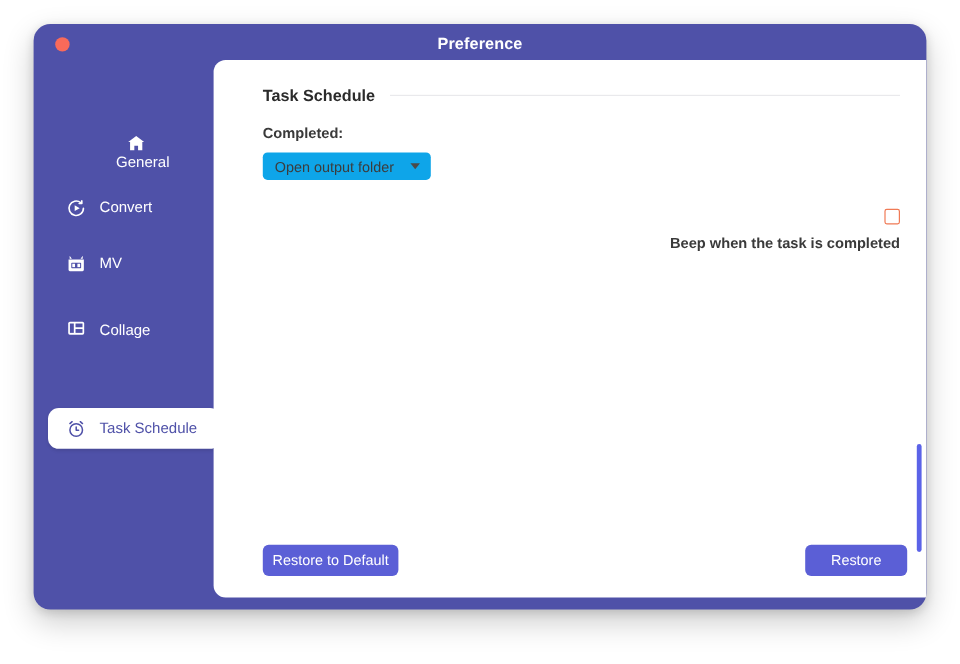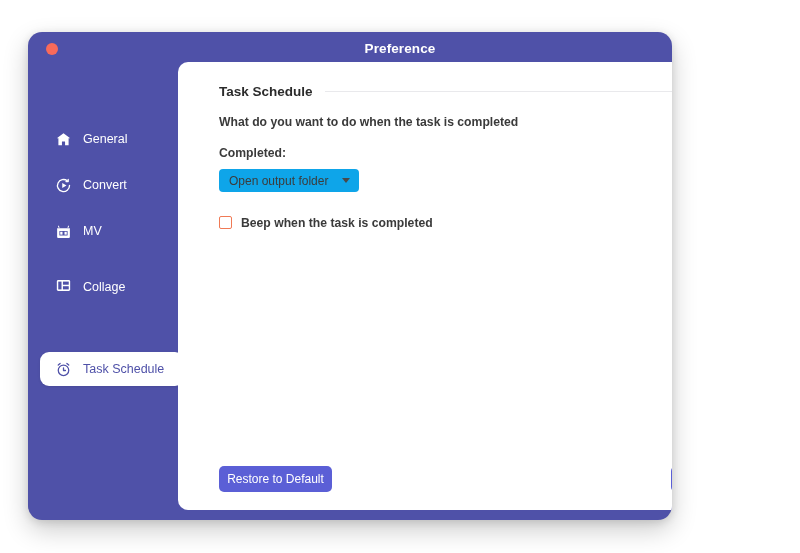--- a/index.html
+++ b/index.html
@@ -18,22 +18,22 @@
     position: relative;
     width: 800px;
     height: 553px;
     background: #ffffff;
   }
 
   
   .window {
     position: absolute;
     left: 28px;
-    top: 32px;
-    width: 644px;
+    top: 20px;
+    width: 744px;
     height: 488px;
     background: #4f51a8;
     border-radius: 14px;
     box-shadow: 0 10px 26px rgba(0,0,0,0.20), 0 2px 8px rgba(0,0,0,0.12);
     overflow: hidden;
   }
 
   
   .titlebar {
     position: absolute;
@@ -183,22 +183,23 @@
     width: 0; height: 0;
     border-left: 4.5px solid transparent;
     border-right: 4.5px solid transparent;
     border-top: 5px solid #4a4a4a;
     margin-left: auto;
   }
 
   .check-row {
     margin-top: 24px;
     display: flex;
-    align-items: flex-start;
+    align-items: flex-end;
     gap: 9px;
+    flex-direction: column;
   }
   .checkbox {
     width: 13px;
     height: 13px;
     border: 1.6px solid #f07a55;
     border-radius: 2px;
     background: #ffffff;
     box-sizing: border-box;
     flex: 0 0 auto;
   }
@@ -263,21 +264,21 @@
 
   <div class="window">
 
     <div class="titlebar">
       <div class="traffic-light"></div>
       <div class="window-title">Preference</div>
     </div>
 
     <div class="sidebar">
 
-      <div class="nav-item" style="top:57px;">
+      <div class="nav-item" style="top:57px;flex-direction:column;">
         <span class="nav-icon">
           <svg width="17" height="17" viewBox="0 0 24 24" fill="#ffffff">
             <path d="M12 3.2 2.6 10.4h2.2V20h5.0v-5.3h4.4V20h5.0v-9.6h2.2L12 3.2z"></path>
           </svg>
         </span>
         <span class="nav-label">General</span>
       </div>
 
       <div class="nav-item" style="top:149px;">
         <span class="nav-icon">
@@ -330,21 +331,20 @@
     </div>
 
     <div class="content-panel">
       <div class="content-inner">
 
         <div class="section-head">
           <div class="section-title">Task Schedule</div>
           <div class="section-rule"></div>
         </div>
 
-        <div class="subtitle">What do you want to do when the task is completed</div>
 
         <div class="field-row">
           <div class="field-label">Completed:</div>
           <div class="select">
             <span class="select-value">Open output folder</span>
             <span class="caret"></span>
           </div>
         </div>
 
         <div class="check-row">

